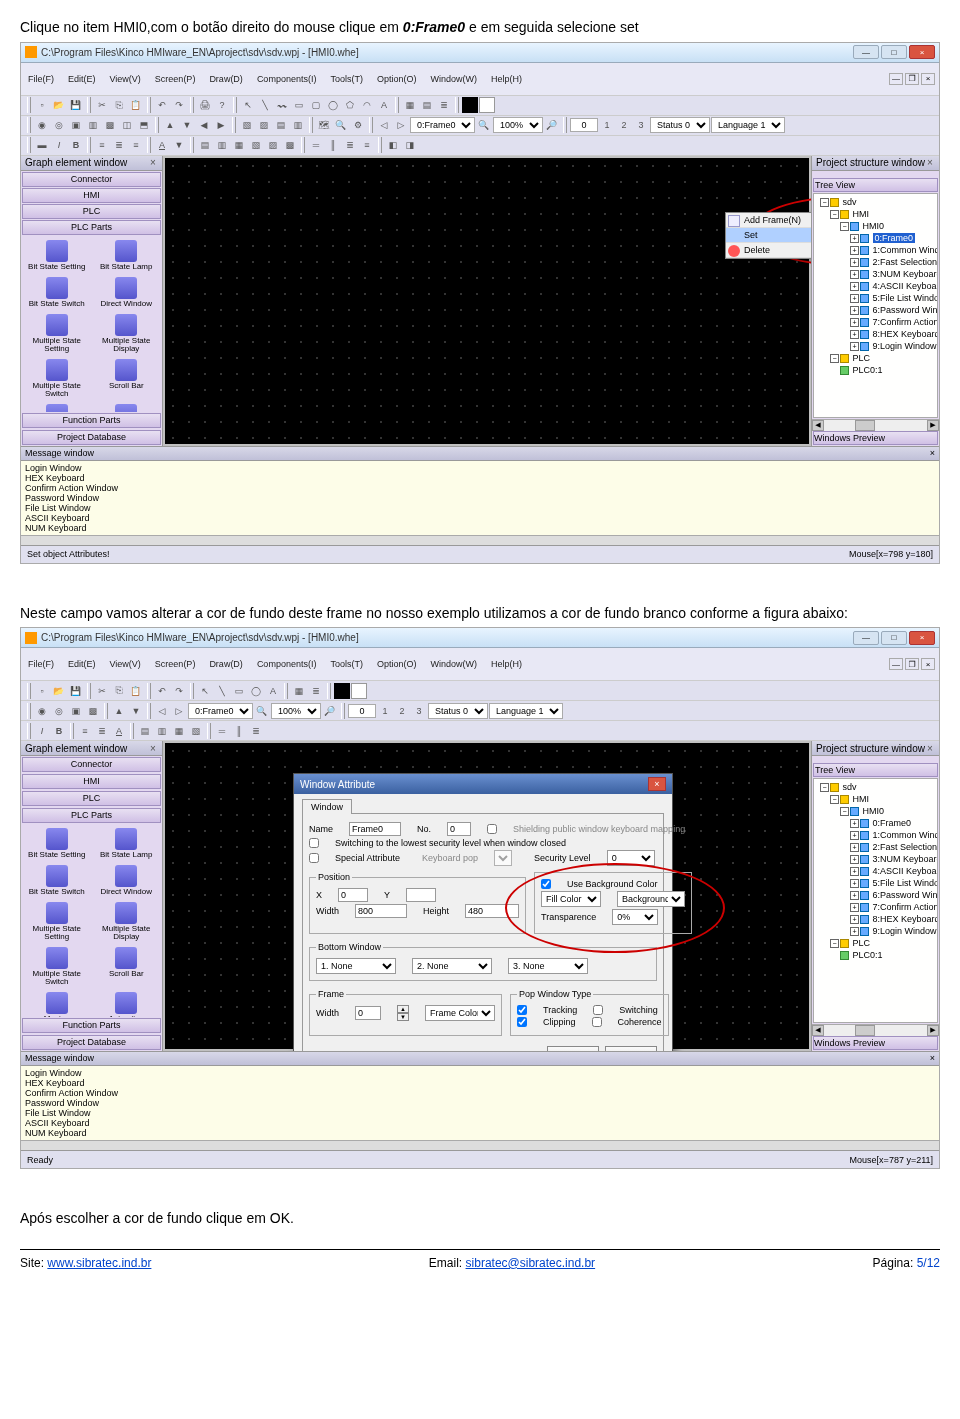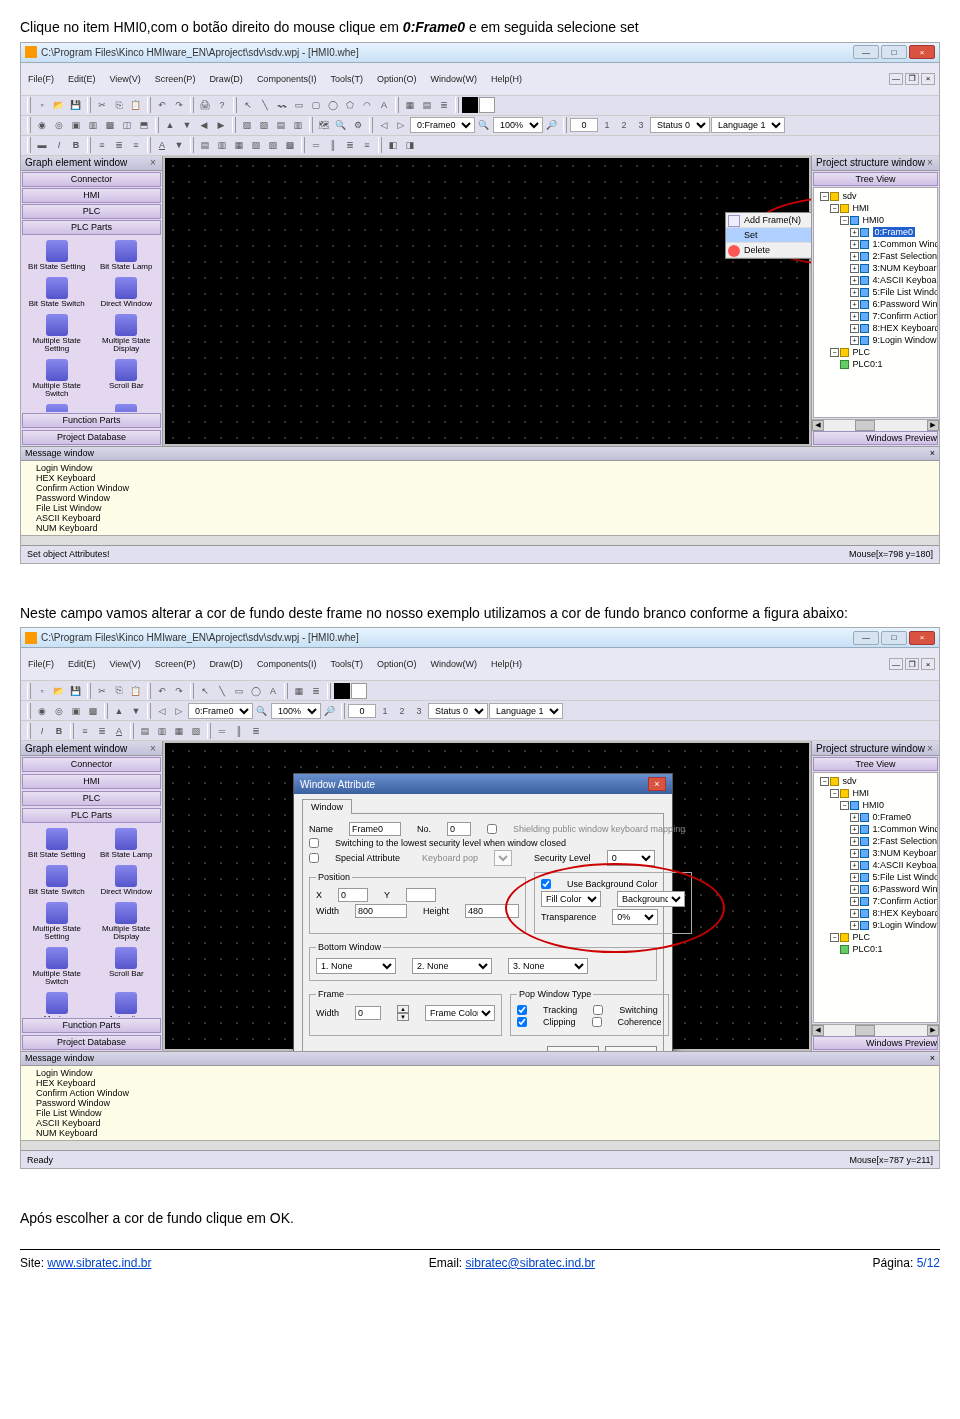--- a/index.html
+++ b/index.html
@@ -195,42 +195,41 @@
       border: 1px solid #aaa;
       margin: 1px;
       font-size: 9px;
       padding: 2px;
       position: relative;
       overflow: hidden;
     }
     .tree-header {
       background: linear-gradient(#e8e0f2,#d0c0e5);
       border: 1px solid #a090c0;
-      text-align: center;
       font-size: 9px;
       padding: 1px;
-      margin: 1px 1px 0 1px;
+      margin: 7px 1px 0 1px;
     }
     .tree-line { padding: 0 0 0 4px; white-space: nowrap; color: #000; line-height: 12px; }
     .tree-icon { display:inline-block; width:9px; height:9px; vertical-align: middle; margin-right: 1px; }
     .tree-icon.box { border:1px solid #666; font-size:7px; text-align:center; line-height:7px; }
     .tree-icon.folder { background:#fc0; border:1px solid #a80; }
     .tree-icon.blue { background:#6af; border:1px solid #06a; }
     .tree-icon.green { background:#6c6; border:1px solid #383; }
     .tree-sel { background: #2060d0; color: #fff; padding: 0 2px; }
     .tree-scrollbar-h { height: 12px; background: #ddd; border-top:1px solid #aaa; display:flex; }
     .tree-scrollbar-h .sb-btn { width:12px; background:#ccc; border:1px solid #999; font-size:7px; text-align:center; }
     .tree-scrollbar-h .sb-track { flex:1; background:#eee; position:relative; }
     .tree-scrollbar-h .sb-thumb { position:absolute; left:30%; width:20%; height:100%; background:#ccc; border:1px solid #999; }
     .windows-preview-btn {
       height: 14px;
       background: linear-gradient(#e8e0f2,#d0c0e5);
       border: 1px solid #a090c0;
       margin: 0 1px 1px 1px;
-      text-align: right;
+      text-align: left;
       font-size: 9px;
       line-height: 12px;
     }
     
     
     .context-ellipse {
       position: absolute;
       border: 2px solid #c00;
       border-radius: 50%;
       pointer-events: none;
@@ -261,21 +260,21 @@
     }
     .msg-header {
       height: 14px;
       background: linear-gradient(#d8d8e8,#c0c0d8);
       font-size: 9px;
       padding: 1px 4px;
       border-bottom: 1px solid #999;
       display:flex; justify-content:space-between;
     }
     .msg-body {
-      padding: 2px 15px;
+      padding: 2px 4px;
       font-size: 9px;
       line-height: 10px;
       min-height: 56px;
       background: #fdfde8;
     }
     .msg-body div { color: #000; }
     .msg-scrollbar { height:10px; background:#ddd; border-top:1px solid #aaa; }
     
     
     .status-bar {

